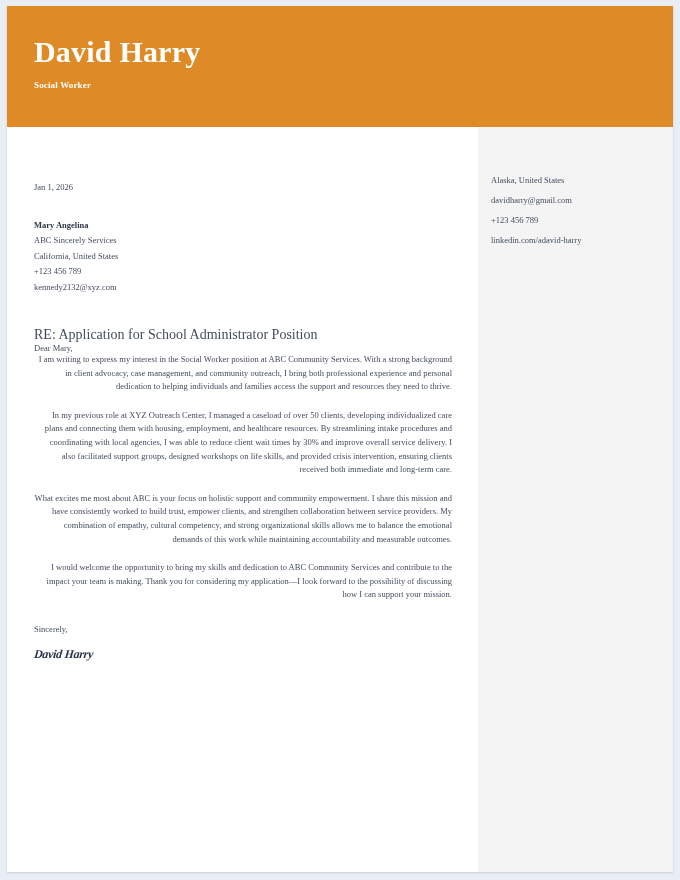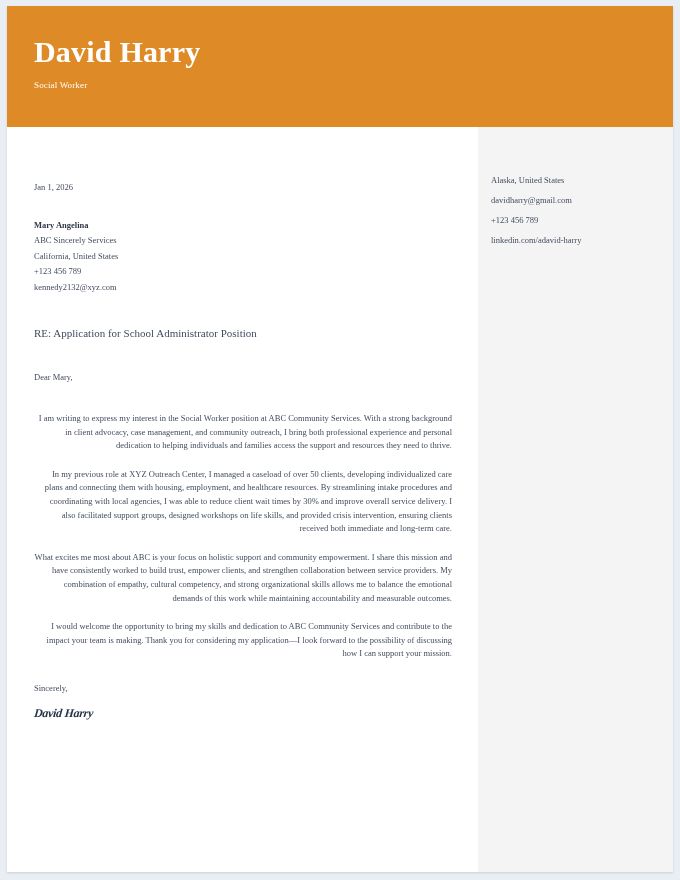--- a/index.html
+++ b/index.html
@@ -55,21 +55,21 @@
     font-size: 30px;
     font-weight: bold;
     color: #ffffff;
     letter-spacing: 0.2px;
     line-height: 1.05;
     white-space: nowrap;
   }
   .job-title {
     margin-top: 12px;
     font-size: 9px;
-    font-weight: normal;
+    font-weight: bold;
     color: #ffffff;
     letter-spacing: 0.15px;
   }
 
   
   .letter {
     position: absolute;
     left: 27px;
     top: 176px;
     width: 418px;
@@ -86,28 +86,26 @@
   .recipient div {
     font-size: 8.5px;
     color: #434c5e;
     line-height: 15.4px;
   }
   .recipient .recipient-name {
     font-weight: bold;
     color: #2f3747;
   }
   .subject-line {
-    font-size: 11px;
+    font-size: 14px;
     color: #434c5e;
-    margin-bottom: 33px;
   }
   .salutation {
     font-size: 8.5px;
     color: #434c5e;
-    margin-bottom: 30px;
   }
   .body-paragraph {
     font-size: 8.5px;
     color: #434c5e;
     line-height: 13.6px;
     margin-bottom: 15px;
     text-align: right;
   }
   .closing {
     margin-top: 22px;

